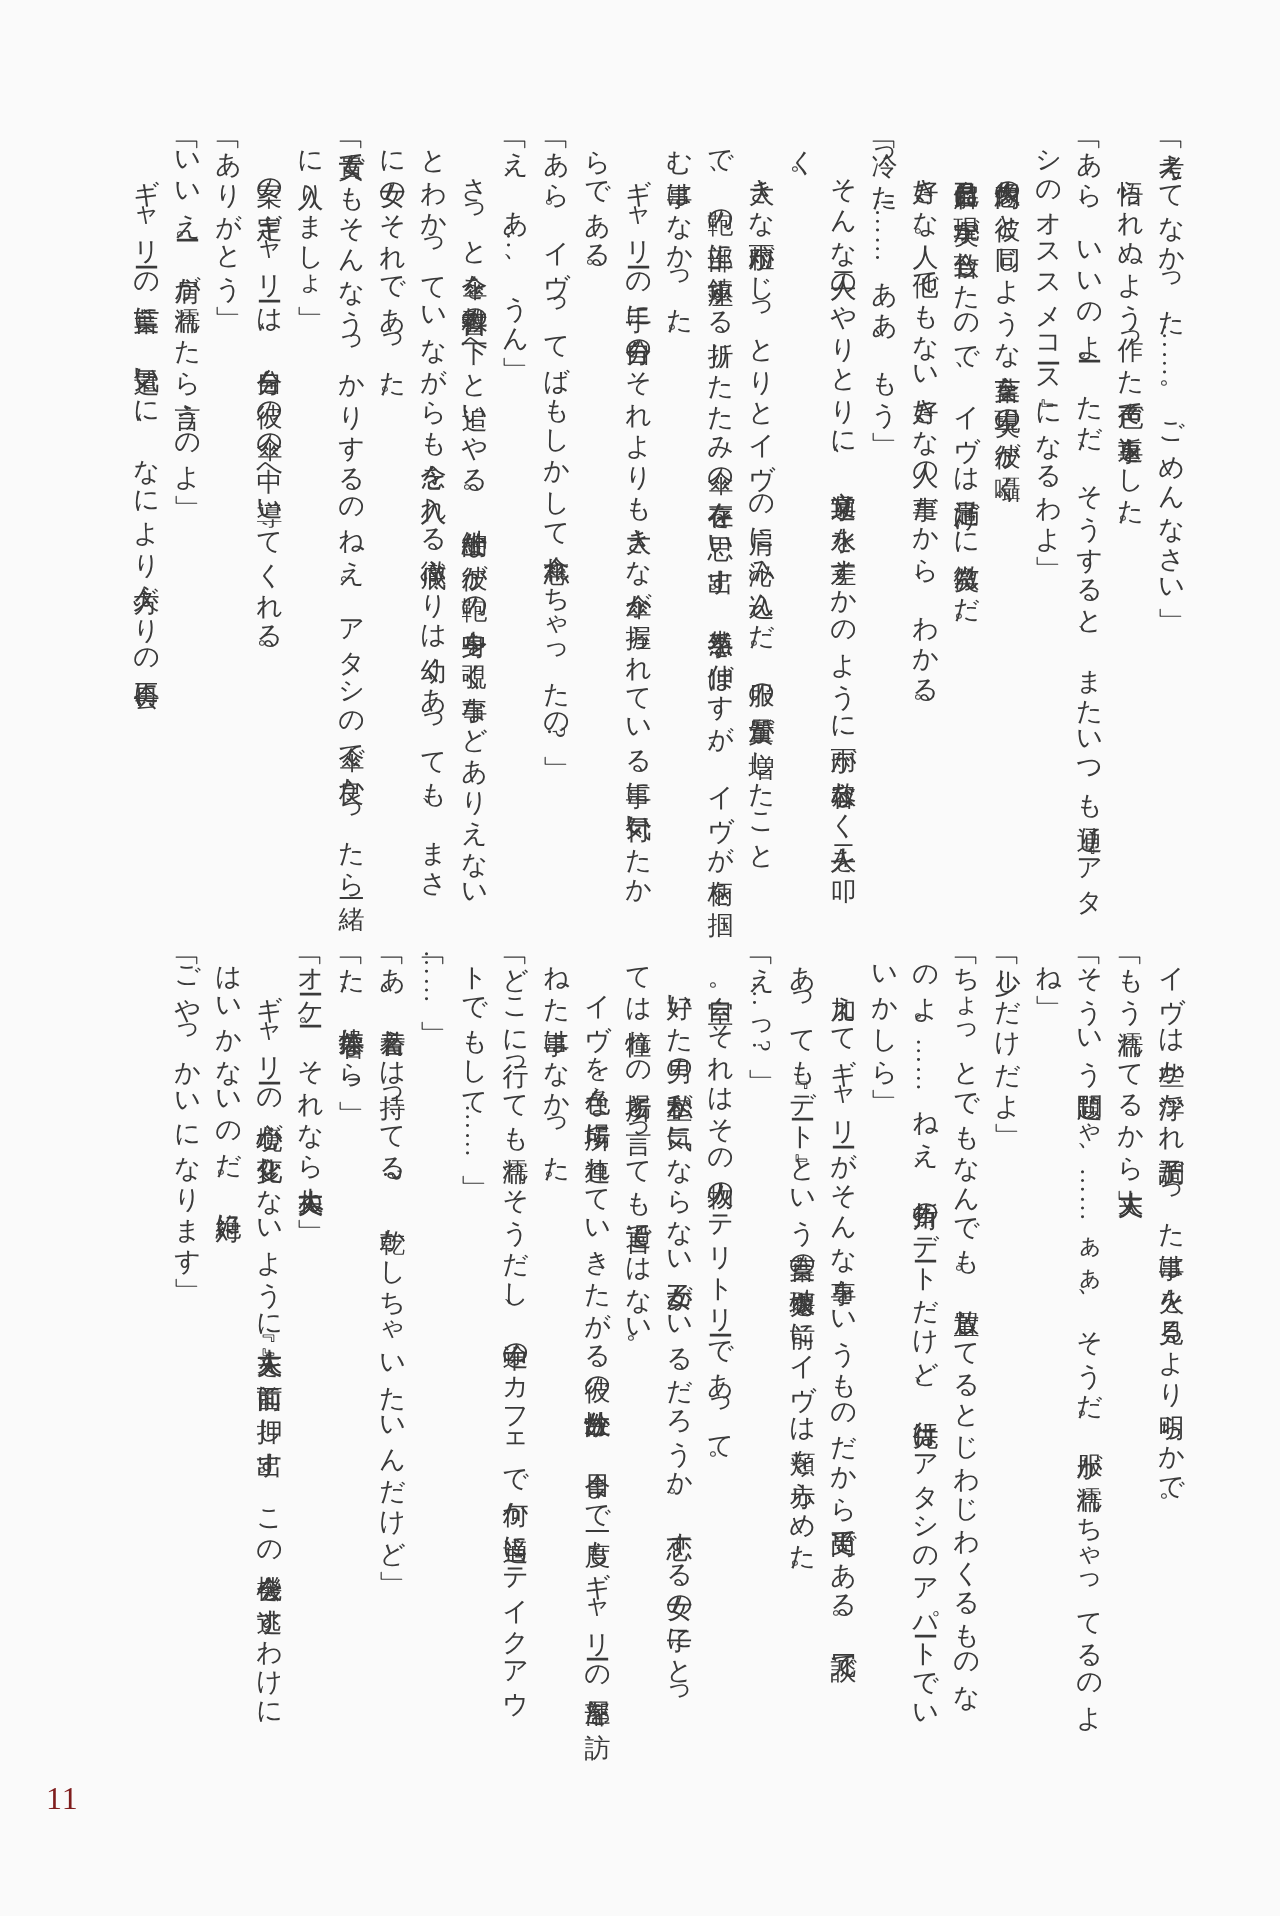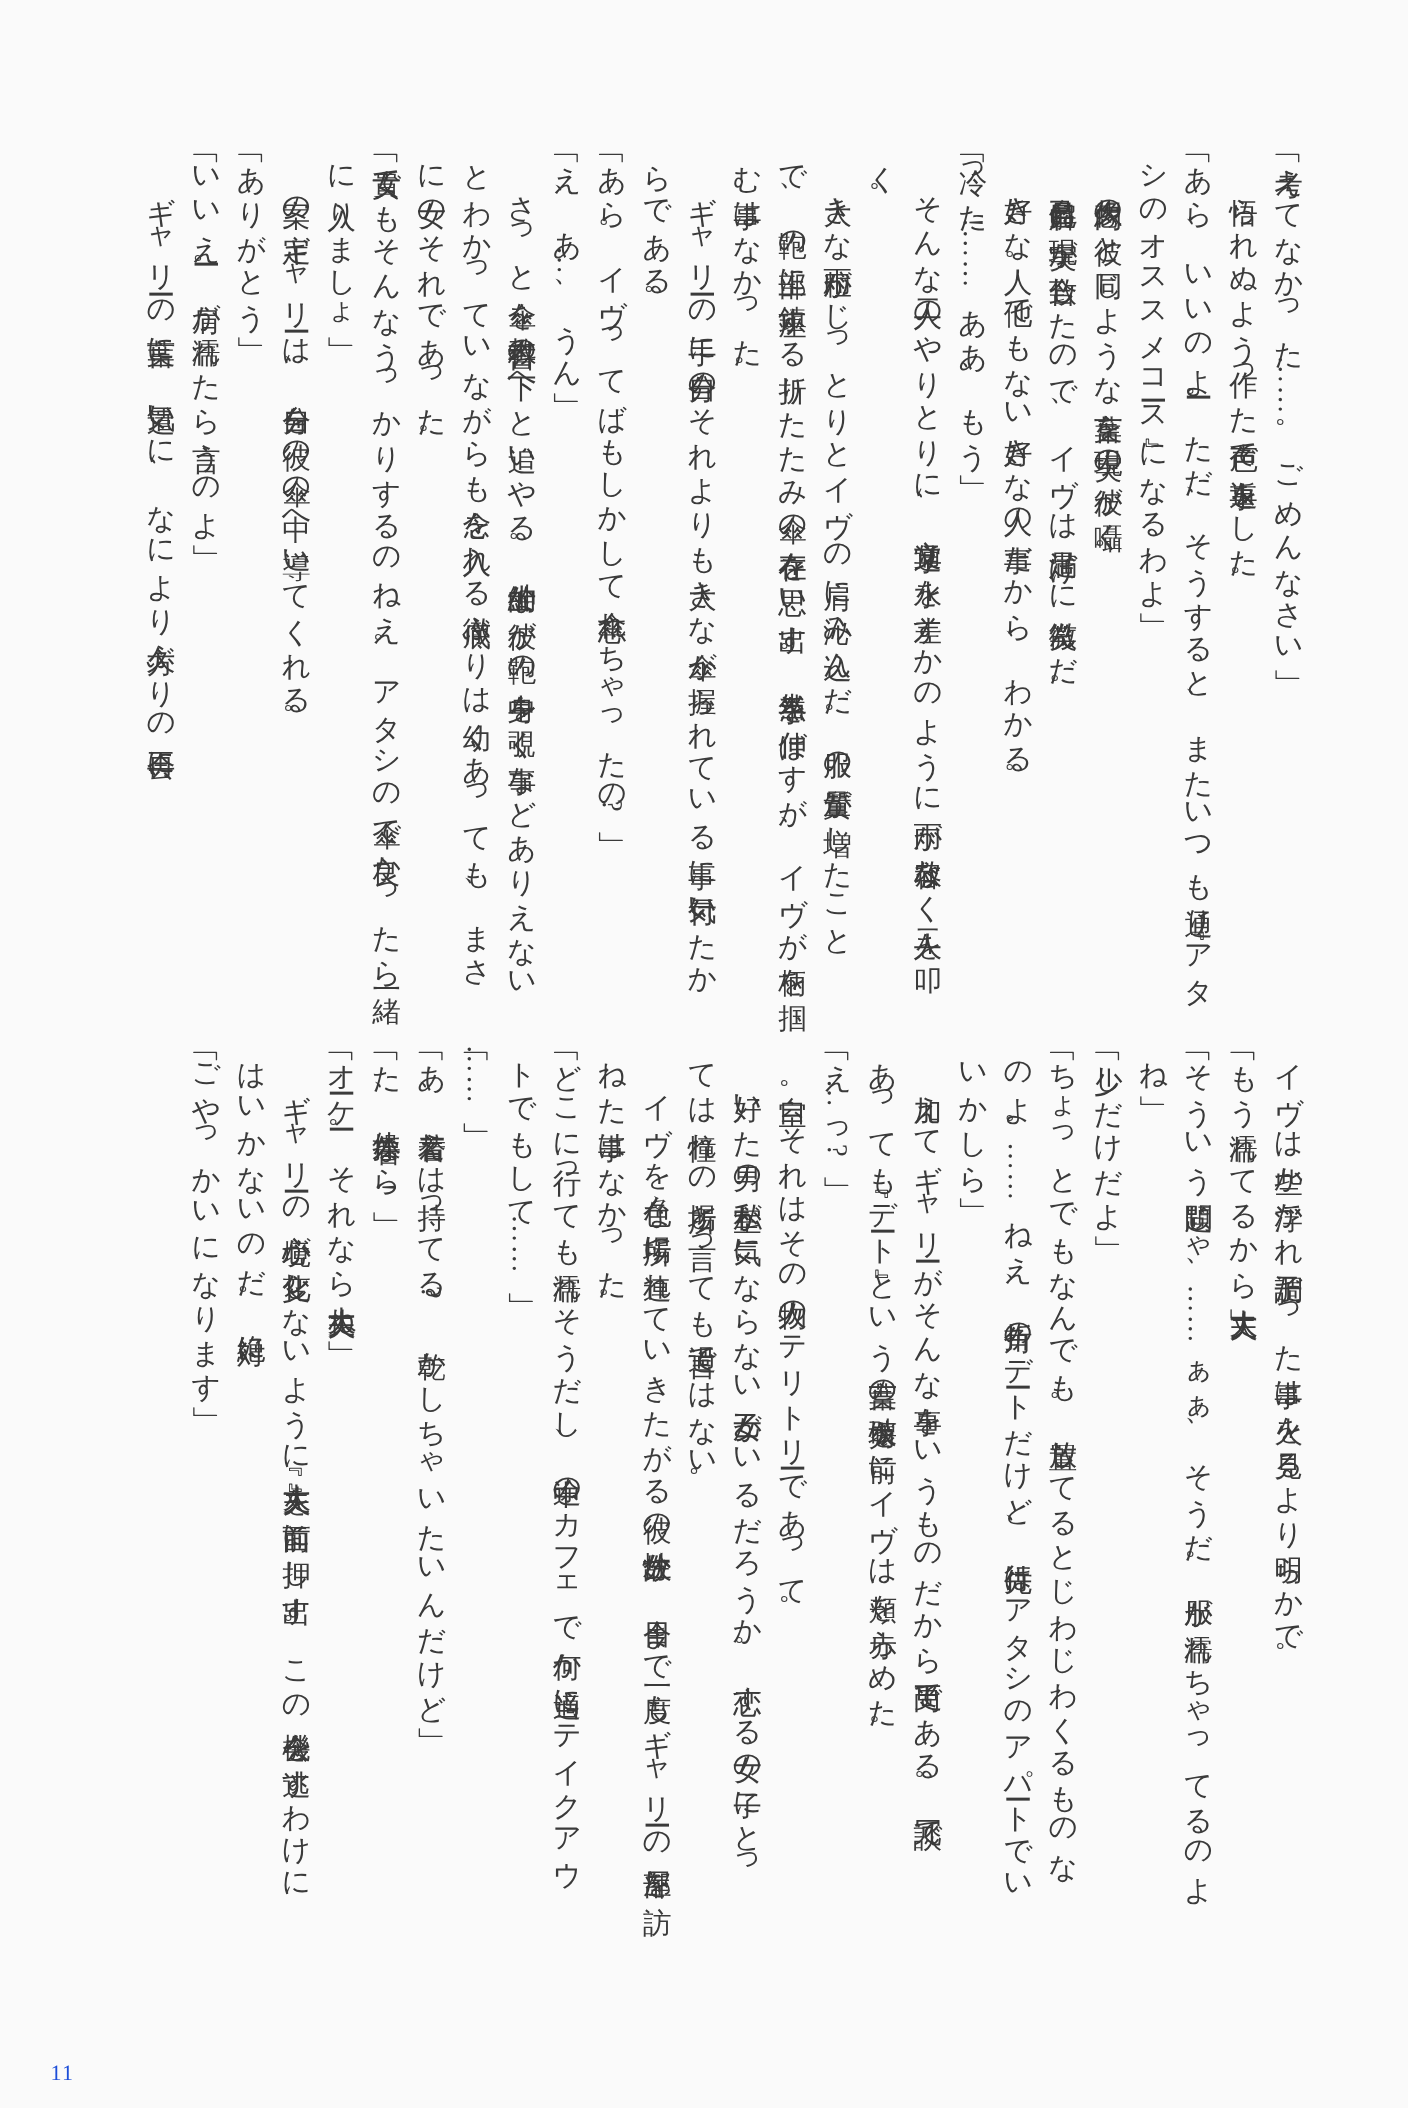--- a/index.html
+++ b/index.html
@@ -41,23 +41,23 @@
   .para {
     margin: 0;
     padding: 0;
   }
   .para.indent {
     text-indent: 27.5px;
   }
   .page-number {
     position: absolute;
     left: 46px;
-    top: 1874px;
-    font-size: 20px;
-    color: #1d4ed8;
+    top: 1780px;
+    font-size: 32px;
+    color: #7f1d1d;
     letter-spacing: 1px;
   }
 </style>
 </head>
 <body>
 
 <div class="page">
 
   <div class="text-block upper">
       <p class="para">「考えてなかった……。ごめんなさい」</p>

